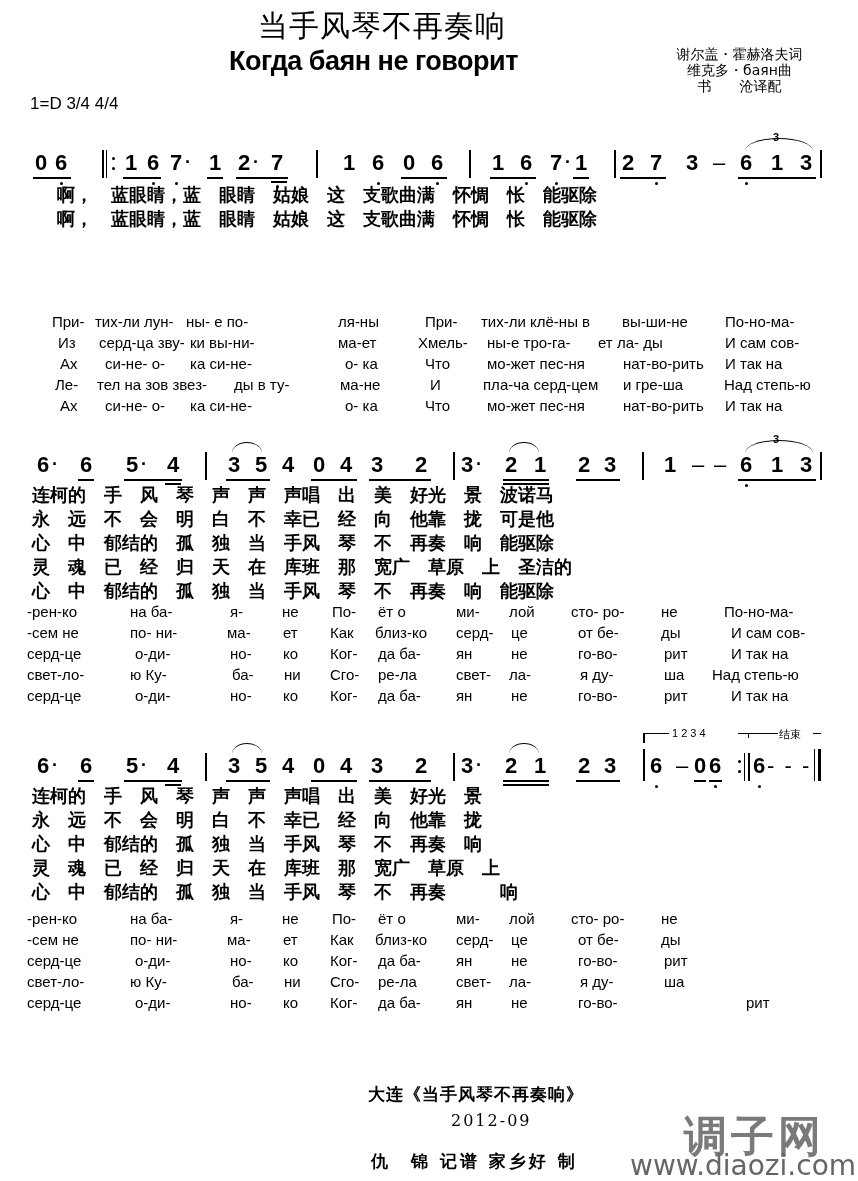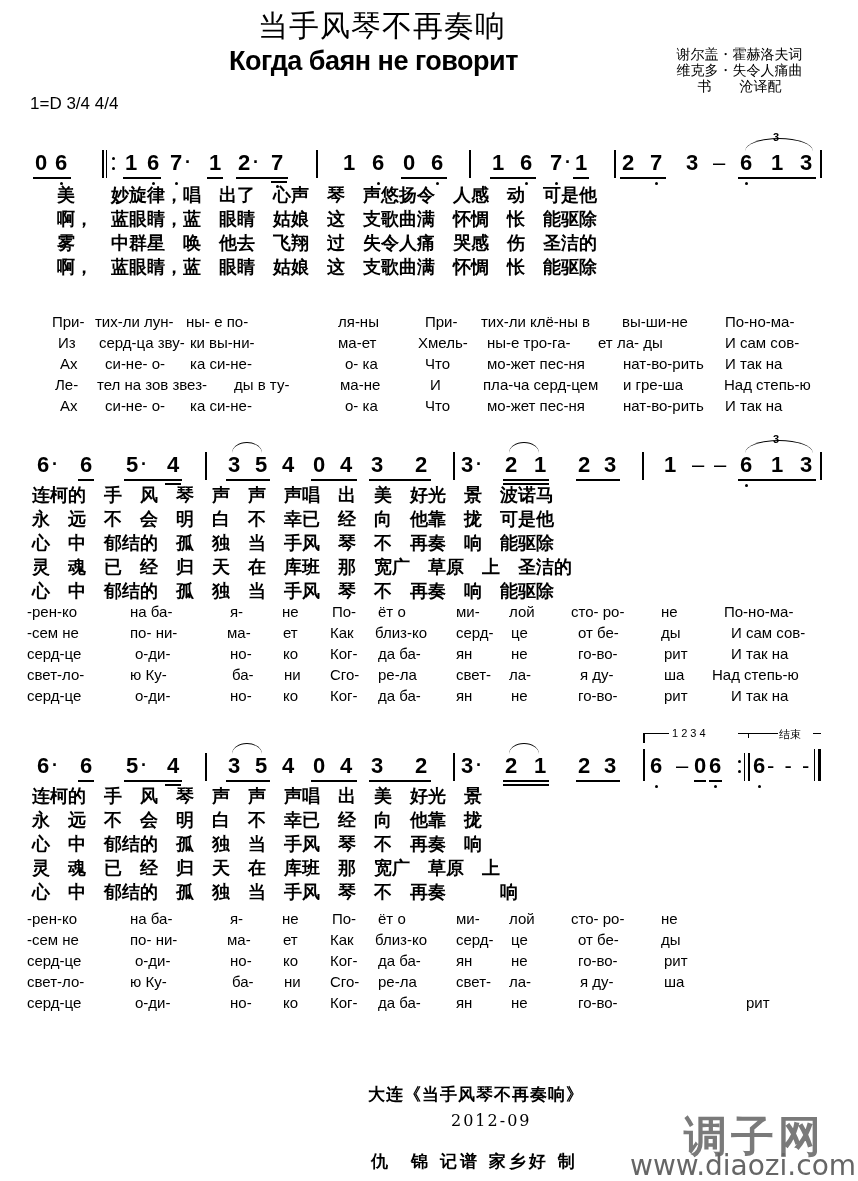--- a/index.html
+++ b/index.html
@@ -34,21 +34,21 @@
 <body>
 
 <div class="abs title-cn">当手风琴不再奏响</div>
 <div class="abs title-ru">Когда баян не говорит</div>
 <div class="abs credits">
   <div class="row">
       <span>谢尔盖・霍赫洛夫</span>
       <span>词</span>
     </div>
   <div class="row">
-      <span>维克多・失令人痛</span>
+      <span>维克多・баян</span>
       <span>曲</span>
     </div>
   <div class="row">
       <span>书　　沧</span>
       <span>译配</span>
     </div>
 </div>
 <div class="abs key">1=D  3/4  4/4</div>
 
 <div class="abs notes" style="left:0;top:150px;width:858px;height:40px;">
@@ -105,23 +105,21 @@
     <span class="note" style="left:771px">1</span>
     <span class="note" style="left:800px">3</span>
   <div class="ul" style="left:738px;top:27px;width:78px"></div>
     <div class="dotb" style="left:745px;top:32px"></div>
   <div class="slur" style="left:745px;top:-12px;width:68px;height:12px"></div>
   <span class="trip" style="left:773px;top:-19px">3</span>
   <div class="bar" style="left:820px;top:0;height:28px;width:1.5px"></div>
 </div>
 
 <div class="abs cn-lyr" style="left:57px;top:183px;">
-  <div>美　　妙旋律，唱　出了　心声　琴　声悠扬令　人感　动　可是他</div>
   <div>啊，　蓝眼睛，蓝　眼睛　姑娘　这　支歌曲满　怀惆　怅　能驱除</div>
-  <div>雾　　中群星　唤　他去　飞翔　过　失令人痛　哭感　伤　圣洁的</div>
   <div>啊，　蓝眼睛，蓝　眼睛　姑娘　这　支歌曲满　怀惆　怅　能驱除</div>
 </div>
 
 <div class="abs ru-lyr" style="left:0;top:311px;width:858px;">
   <div style="position:relative;height:21px">
     <span class="abs" style="left:52px">При-</span>
     <span class="abs" style="left:95px">тих-ли лун-</span>
     <span class="abs" style="left:186px">ны- е по-</span>
     <span class="abs" style="left:338px">ля-ны</span>
     <span class="abs" style="left:425px">При-</span>

